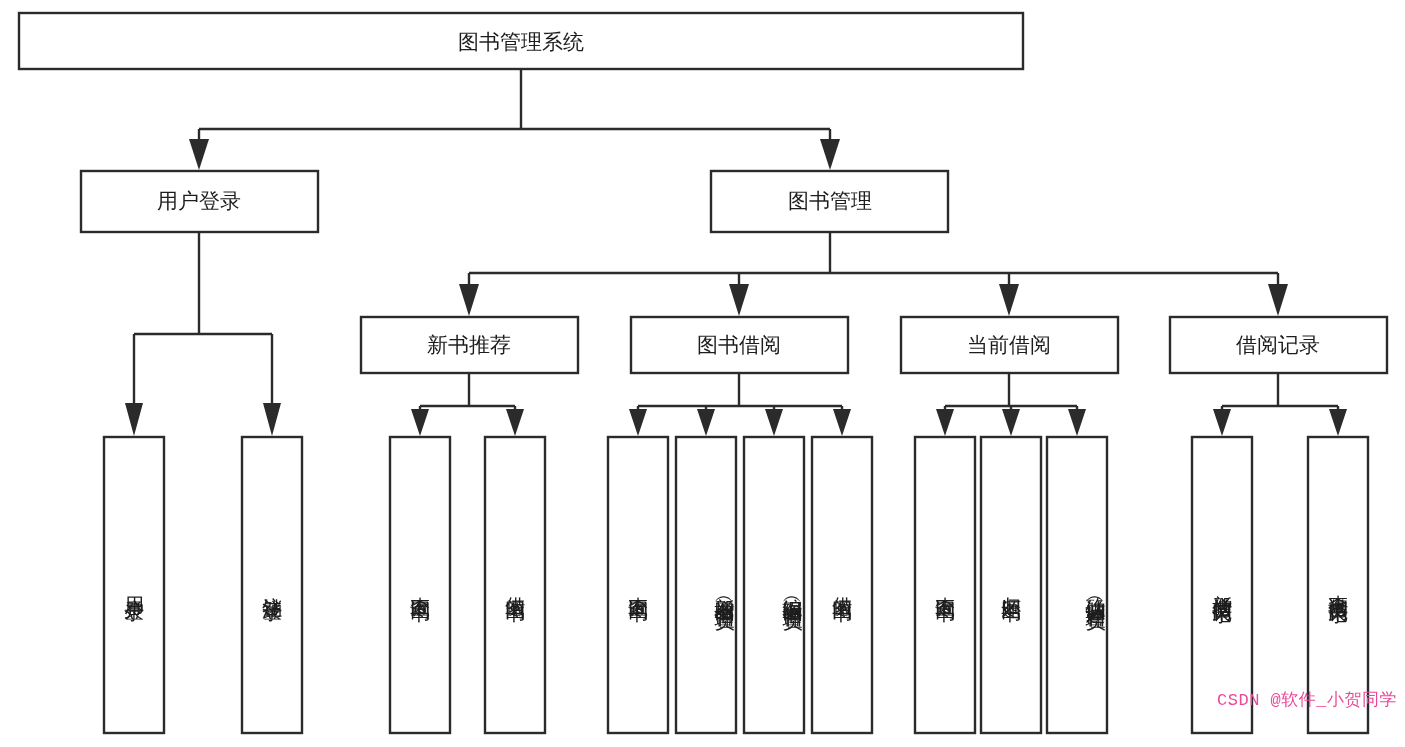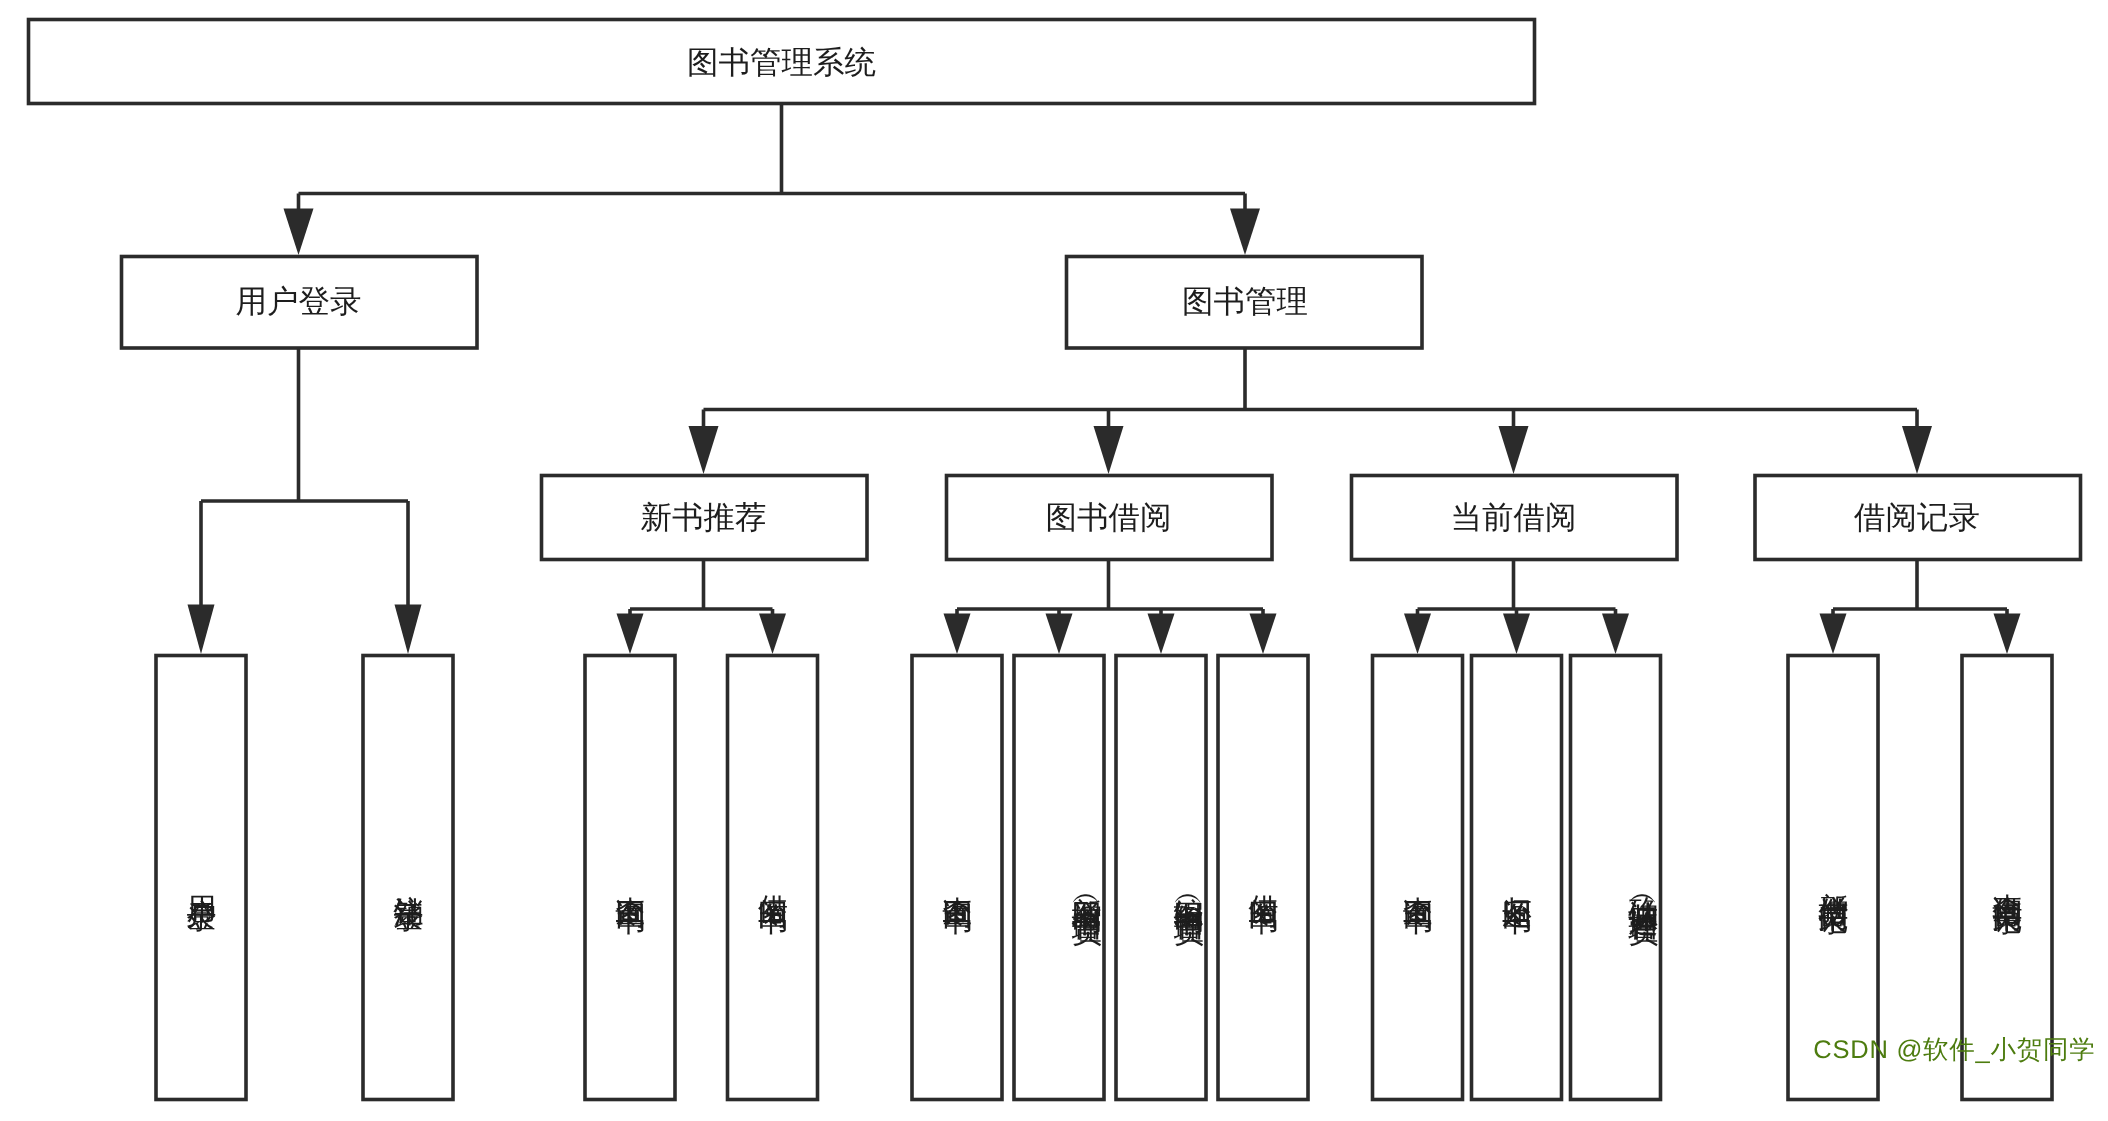--- a/index.html
+++ b/index.html
@@ -65,23 +65,23 @@
     justify-content: center;
     pointer-events: none;
   }
   .leaf-label.centered {
     align-items: center;
   }
   .watermark {
     position: absolute;
     right: 8px;
     bottom: 6px;
-    font-family: Liberation Sans, sans-serif;
+    font-family: Liberation Mono, monospace;
     font-size: 17px;
-    color: #4d7c0f;
+    color: #ec4899;
     white-space: nowrap;
     letter-spacing: 0.5px;
     text-align: right;
   }
 </style>
 </head>
 <body>
 
 <div id="diagram-root">
 

